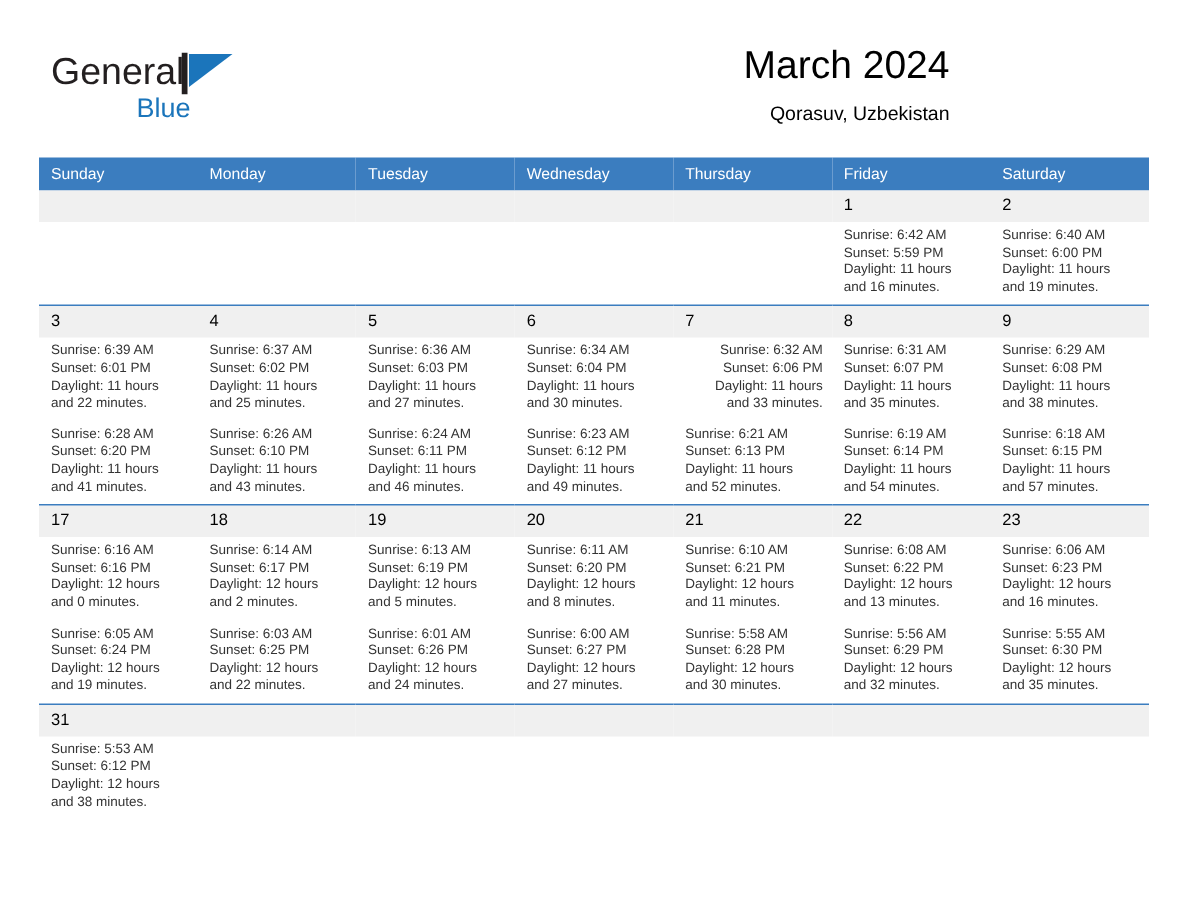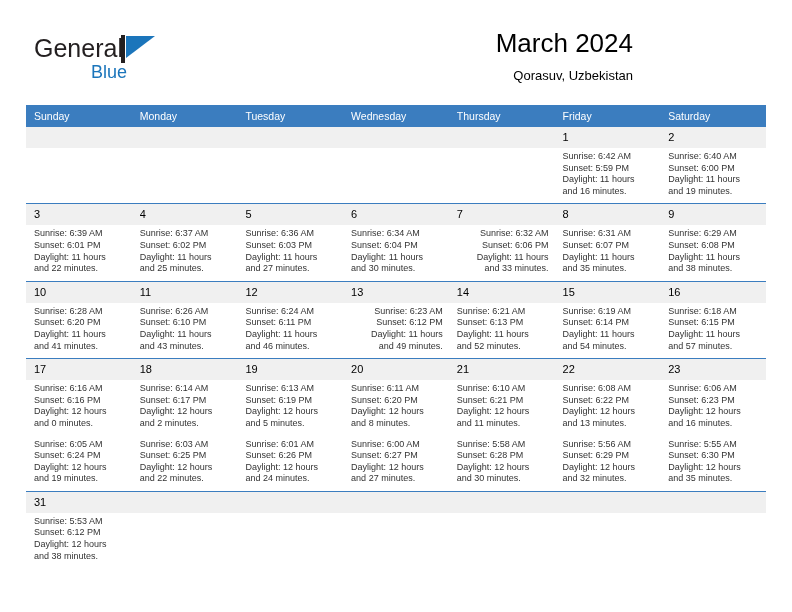--- a/index.html
+++ b/index.html
@@ -306,43 +306,20 @@
           </td>
           <td style="border-top: none;">
             <div class="details">
               <div>Sunrise: 6:29 AM</div>
               <div>Sunset: 6:08 PM</div>
               <div>Daylight: 11 hours</div>
               <div>and 38 minutes.</div>
             </div>
           </td>
         </tr>
-        <tr class="week-row">
-          <td>
-            <div class="daynum">10</div>
-          </td>
-          <td>
-            <div class="daynum">11</div>
-          </td>
-          <td>
-            <div class="daynum">12</div>
-          </td>
-          <td>
-            <div class="daynum">13</div>
-          </td>
-          <td>
-            <div class="daynum">14</div>
-          </td>
-          <td>
-            <div class="daynum">15</div>
-          </td>
-          <td>
-            <div class="daynum">16</div>
-          </td>
-        </tr>
         <tr>
           <td style="border-top: none;">
             <div class="details">
               <div>Sunrise: 6:28 AM</div>
               <div>Sunset: 6:20 PM</div>
               <div>Daylight: 11 hours</div>
               <div>and 41 minutes.</div>
             </div>
           </td>
           <td style="border-top: none;">
@@ -354,21 +331,21 @@
             </div>
           </td>
           <td style="border-top: none;">
             <div class="details">
               <div>Sunrise: 6:24 AM</div>
               <div>Sunset: 6:11 PM</div>
               <div>Daylight: 11 hours</div>
               <div>and 46 minutes.</div>
             </div>
           </td>
-          <td style="border-top: none; text-align: right;">
+          <td style="border-top: none;">
             <div class="details">
               <div>Sunrise: 6:23 AM</div>
               <div>Sunset: 6:12 PM</div>
               <div>Daylight: 11 hours</div>
               <div>and 49 minutes.</div>
             </div>
           </td>
           <td style="border-top: none;">
             <div class="details">
               <div>Sunrise: 6:21 AM</div>

